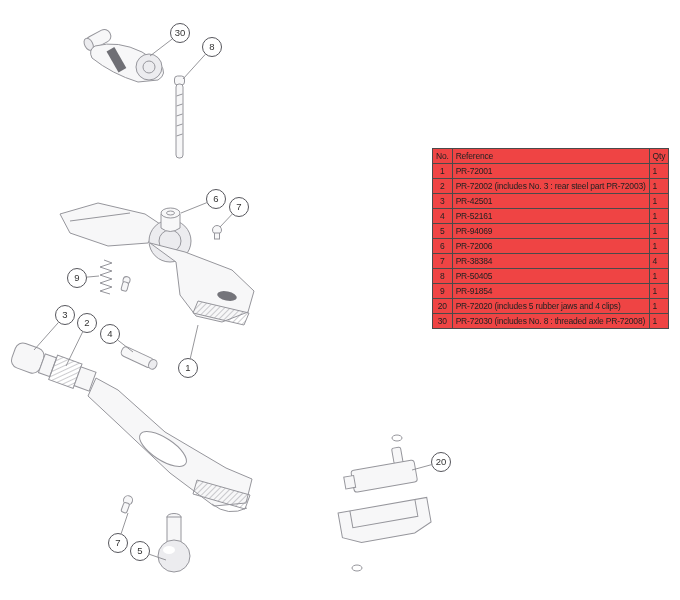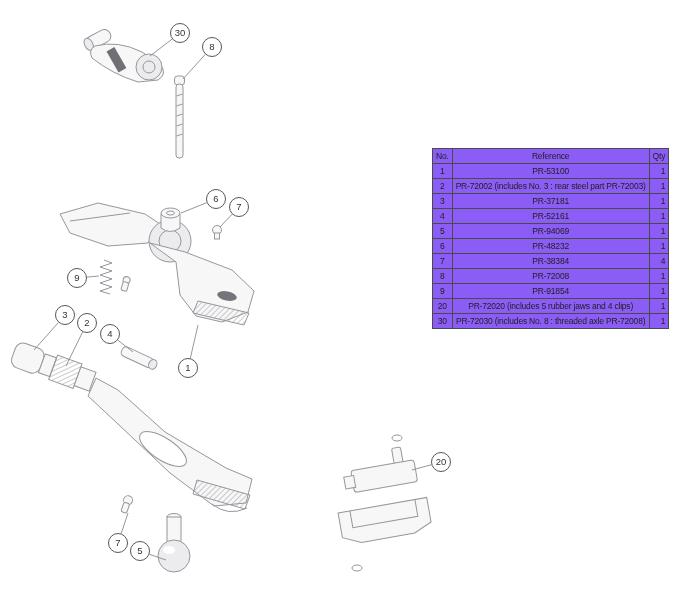--- a/index.html
+++ b/index.html
@@ -13,29 +13,29 @@
   .part-dk{fill:#ececef;stroke:#96969c;stroke-width:1}
   .ln{fill:none;stroke:#96969c;stroke-width:1}
   .leader{stroke:#8b8b90;stroke-width:0.9}
   .balloon{
     position:absolute;width:20px;height:20px;box-sizing:border-box;
     border:1px solid #56565c;border-radius:50%;background:#fff;
     font-size:9.5px;line-height:18px;text-align:center;color:#333;
   }
   table.parts-table{
     position:absolute;left:432px;top:148px;border-collapse:collapse;
-    font-size:8.5px;letter-spacing:-0.2px;color:#222;background:#8b5cf6;table-layout:fixed;padding-left:48px;
+    font-size:8.5px;letter-spacing:-0.2px;color:#222;background:#ef4444;table-layout:fixed;padding-left:48px;
   }
   .parts-table th,.parts-table td{
     border:1px solid #4a4a4a;padding:1px 3px;height:12px;
     white-space:nowrap;overflow:hidden;font-weight:normal;
   }
   .parts-table .col-0{width:20px;text-align:center}
-  .parts-table .col-1{width:200px;text-align:center}
-  .parts-table .col-2{width:20px;text-align:right}
+  .parts-table .col-1{width:200px;text-align:left}
+  .parts-table .col-2{width:20px;text-align:left}
   .parts-table thead th{text-align:center}
 </style>
 </head>
 <body>
 
 <div class="stage">
 
   <svg class="diagram" width="680" height="600" viewBox="0 0 680 600">
     <defs>
       <pattern id="hatch" patternUnits="userSpaceOnUse" width="4" height="4" patternTransform="rotate(45)">
@@ -163,56 +163,56 @@
     <thead>
       <tr id="head-row">
           <th class="col-0">No.</th>
           <th class="col-1">Reference</th>
           <th class="col-2">Qty</th>
         </tr>
     </thead>
     <tbody id="table-body">
         <tr>
           <td class="col-0">1</td>
-          <td class="col-1">PR-53100</td>
+          <td class="col-1">PR-72001</td>
           <td class="col-2">1</td>
         </tr>
         <tr>
           <td class="col-0">2</td>
           <td class="col-1">PR-72002 (includes No. 3 : rear steel part PR-72003)</td>
           <td class="col-2">1</td>
         </tr>
         <tr>
           <td class="col-0">3</td>
-          <td class="col-1">PR-37181</td>
+          <td class="col-1">PR-42501</td>
           <td class="col-2">1</td>
         </tr>
         <tr>
           <td class="col-0">4</td>
           <td class="col-1">PR-52161</td>
           <td class="col-2">1</td>
         </tr>
         <tr>
           <td class="col-0">5</td>
           <td class="col-1">PR-94069</td>
           <td class="col-2">1</td>
         </tr>
         <tr>
           <td class="col-0">6</td>
-          <td class="col-1">PR-48232</td>
+          <td class="col-1">PR-72006</td>
           <td class="col-2">1</td>
         </tr>
         <tr>
           <td class="col-0">7</td>
           <td class="col-1">PR-38384</td>
           <td class="col-2">4</td>
         </tr>
         <tr>
           <td class="col-0">8</td>
-          <td class="col-1">PR-72008</td>
+          <td class="col-1">PR-50405</td>
           <td class="col-2">1</td>
         </tr>
         <tr>
           <td class="col-0">9</td>
           <td class="col-1">PR-91854</td>
           <td class="col-2">1</td>
         </tr>
         <tr>
           <td class="col-0">20</td>
           <td class="col-1">PR-72020 (includes 5 rubber jaws and 4 clips)</td>

